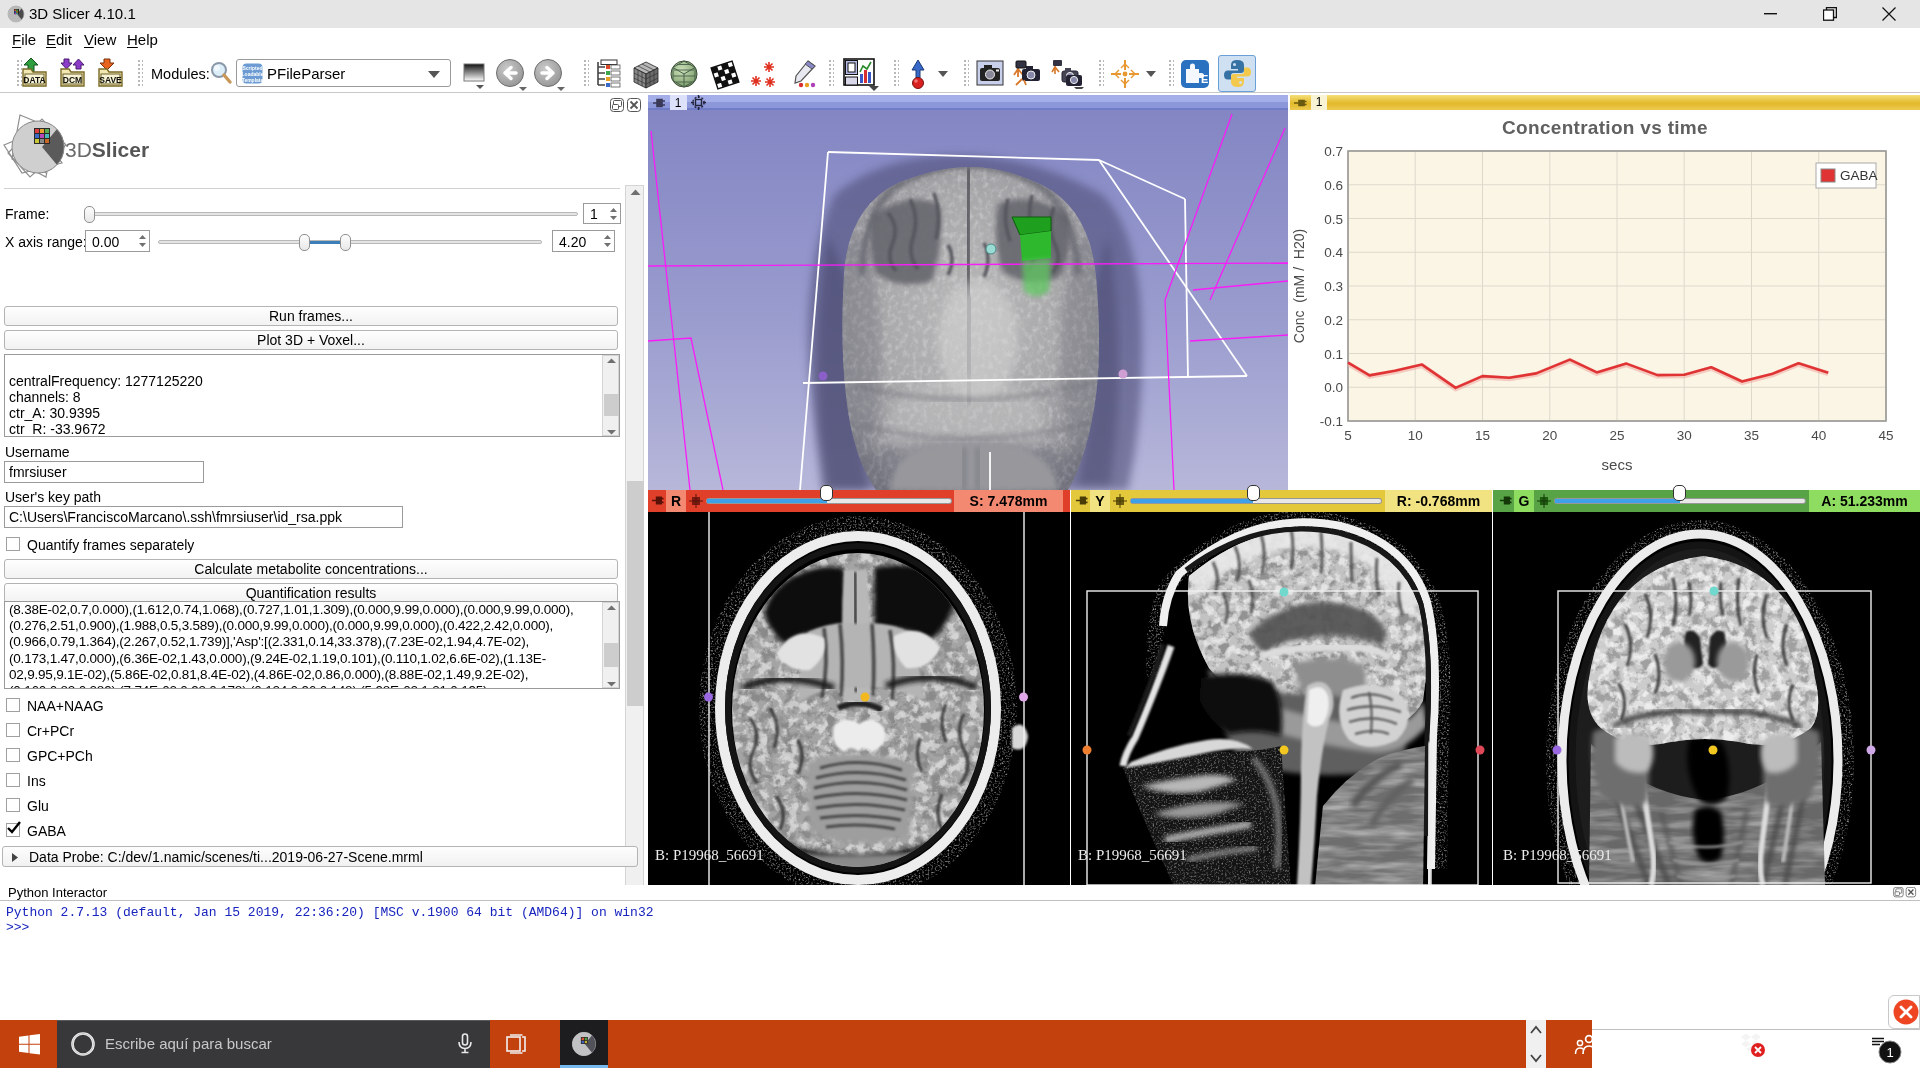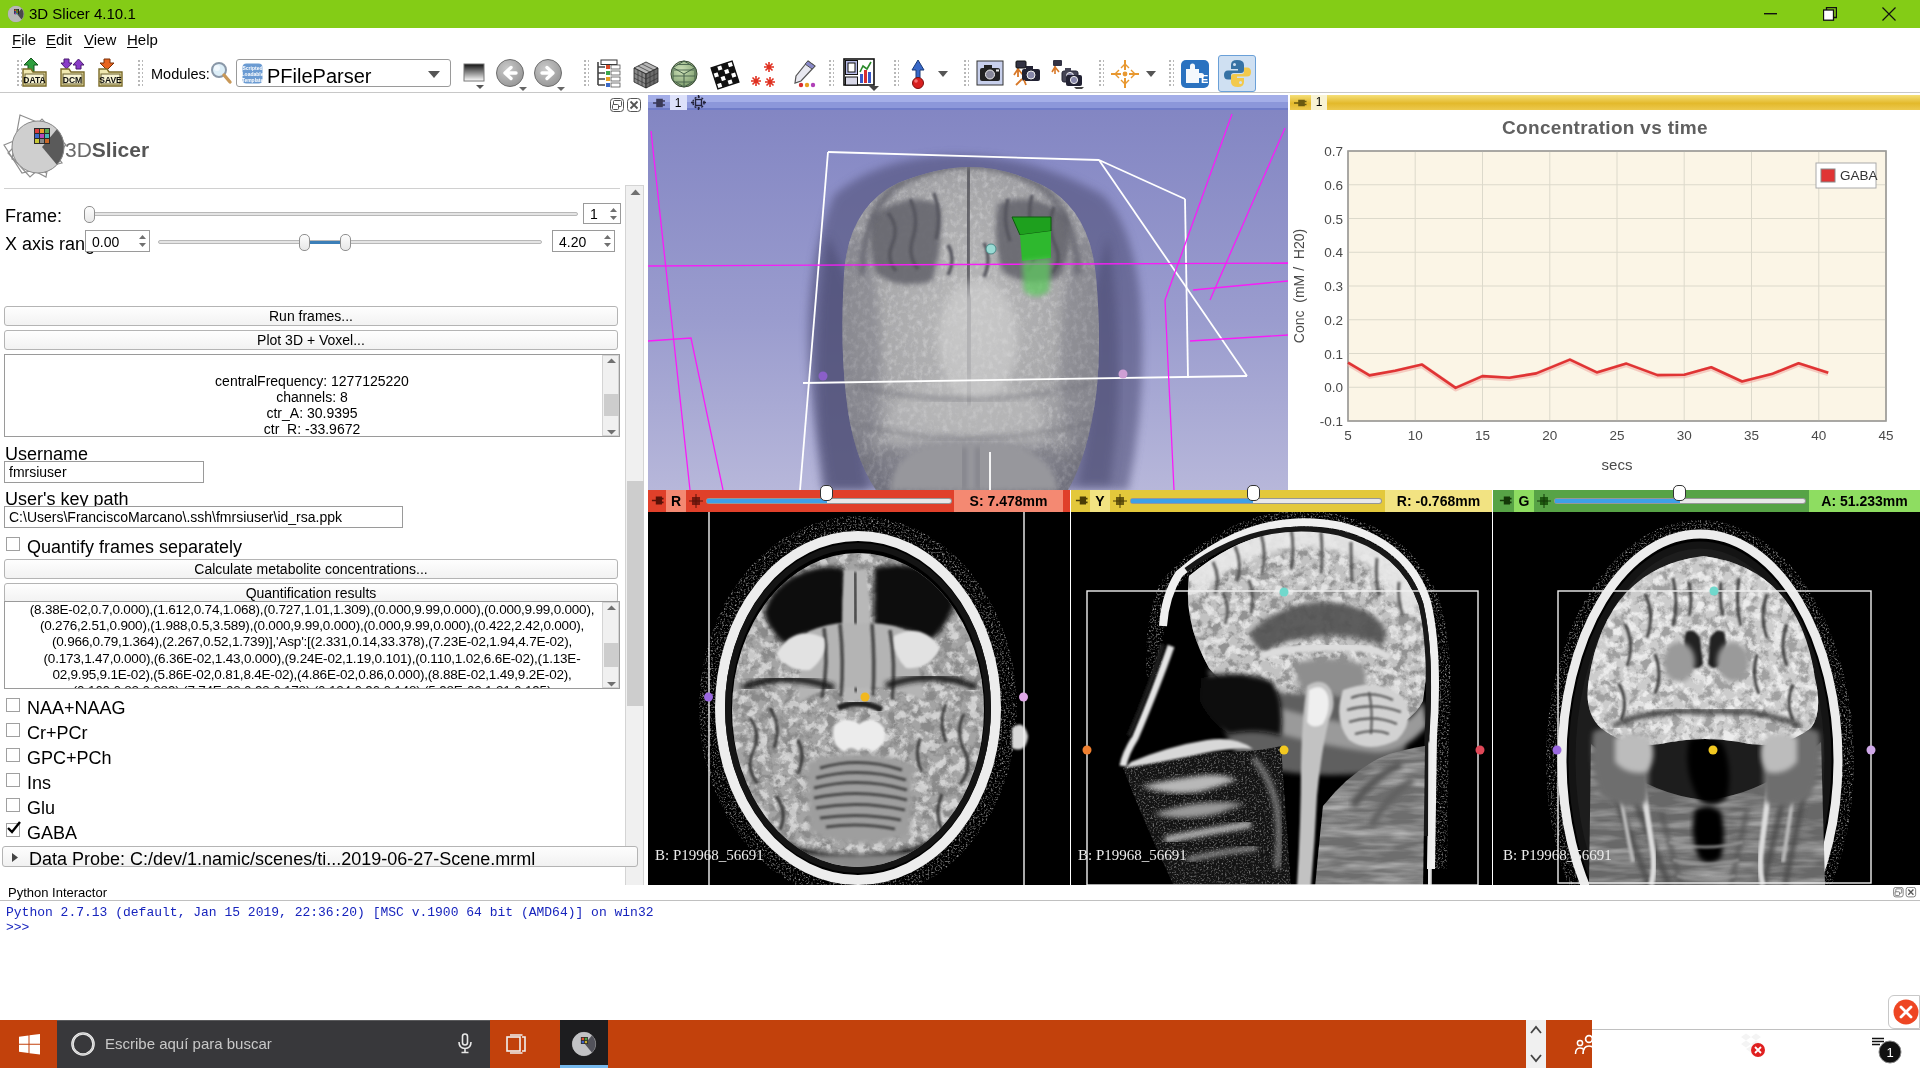--- a/index.html
+++ b/index.html
@@ -2,49 +2,49 @@
 <html><head>
 <meta charset="utf-8">
 <style>
 * { margin:0; padding:0; box-sizing:border-box; }
 html,body { width:1920px; height:1080px; overflow:hidden; background:#fff;
   font-family:"Liberation Sans", sans-serif; }
 #root { position:relative; width:1920px; height:1080px; }
 .abs { position:absolute; }
 
 
-#titlebar { left:0; top:0; width:1920px; height:28px; background:#84cc16; }
+#titlebar { left:0; top:0; width:1920px; height:28px; background:#e5e5e5; }
 #titletext { left:29px; top:5px; font-size:15px; color:#000; }
 
 
 #menubar { left:0; top:28px; width:1920px; height:25px; background:#fff; font-size:15px; color:#000; }
 #menubar span { position:absolute; top:3px; }
 u { text-decoration:underline; text-underline-offset:2px; }
 
 
 #toolbar { left:0; top:53px; width:1920px; height:40px; background:#fff; border-bottom:1px solid #c8c8c8; }
 .tbsep { top:6px; width:6px; height:28px;
   background-image:radial-gradient(circle, #b8b8b8 1px, transparent 1.2px);
   background-size:4px 4px; }
 #modlabel { left:151px; top:13px; font-size:14.5px; color:#000; }
 #modcombo { left:236px; top:6px; width:215px; height:28px; border:1px solid #9a9a9a; border-radius:3px; background:#fff; }
-#modcombo .txt { position:absolute; left:30px; top:5px; font-size:20px; color:#000; }
+#modcombo .txt { position:absolute; left:30px; top:5px; font-size:15px; color:#000; }
 #modcombo .arr { position:absolute; right:10px; top:11px; width:0; height:0;
   border-left:6px solid transparent; border-right:6px solid transparent; border-top:7px solid #555; }
 
 
 #leftpanel { left:0; top:93px; width:513px; height:792px; background:#fff; }
-.lbl { position:absolute; font-size:18px; color:#000; }
+.lbl { position:absolute; font-size:14px; color:#000; }
 .btn { position:absolute; left:4px; width:614px; height:20px; border:1px solid #b4b4b4; border-radius:3px;
   background:linear-gradient(#fefefe,#f2f2f2); font-size:14px; color:#000;
   display:flex; align-items:center; justify-content:center; }
 .inp { position:absolute; border:1px solid #9a9a9a; background:#fff; font-size:14px; color:#000;
   display:flex; align-items:center; padding-left:4px; }
 .tarea { position:absolute; left:4px; width:616px; border:1px solid #9a9a9a; background:#fff;
-  font-size:14px; color:#000; line-height:16px; padding:2px 4px; overflow:hidden;text-align:center; }
+  font-size:14px; color:#000; line-height:16px; padding:2px 4px; overflow:hidden; }
 .cb { position:absolute; width:14px; height:14px; border:1px solid #a0a0a0; background:#fff; }
 .groove { position:absolute; height:4px; background:#e4e4e4; border:1px solid #b8b8b8; border-radius:2px; }
 .handle { position:absolute; width:11px; height:17px; background:linear-gradient(#fdfdfd,#e8e8e8);
   border:1px solid #909090; border-radius:5px; }
 .spin { position:absolute; border:1px solid #9a9a9a; background:#fff; font-size:14px; }
 .scroll { position:absolute; background:#f0f0f0; border:1px solid #d4d4d4; }
 
 
 .shead { position:absolute; height:22px; font-size:14px; font-weight:bold; color:#000; }
 .strack { position:absolute; top:8px; height:6px; background:#e8e8e8; border-radius:3px; border:1px solid rgba(0,0,0,.35);}

